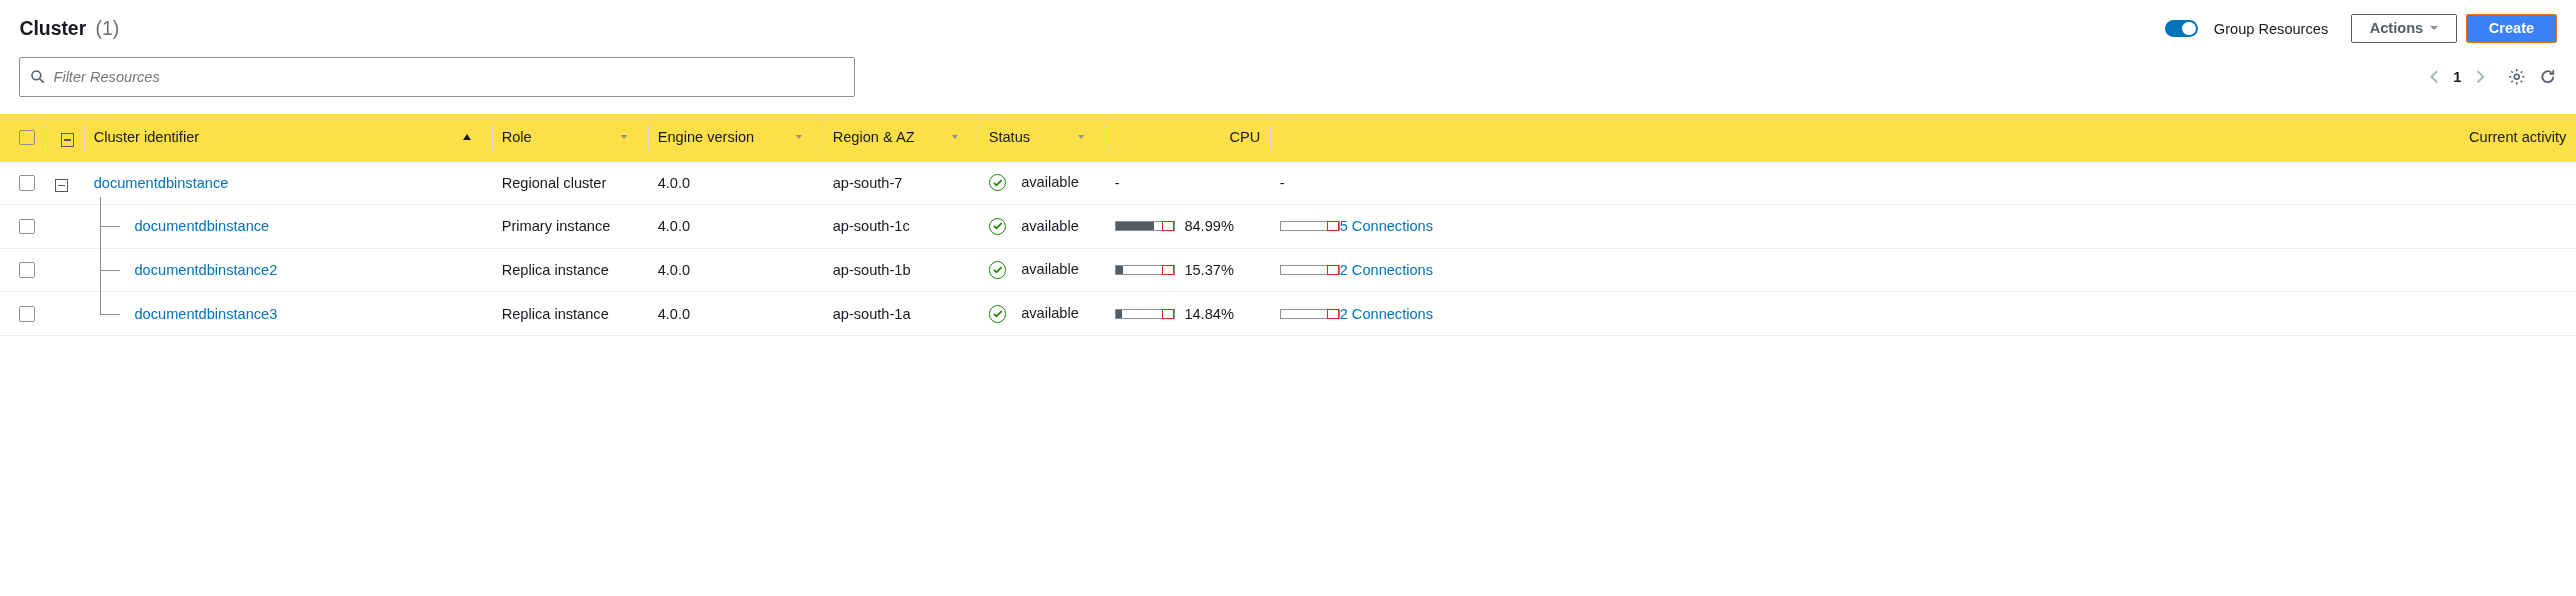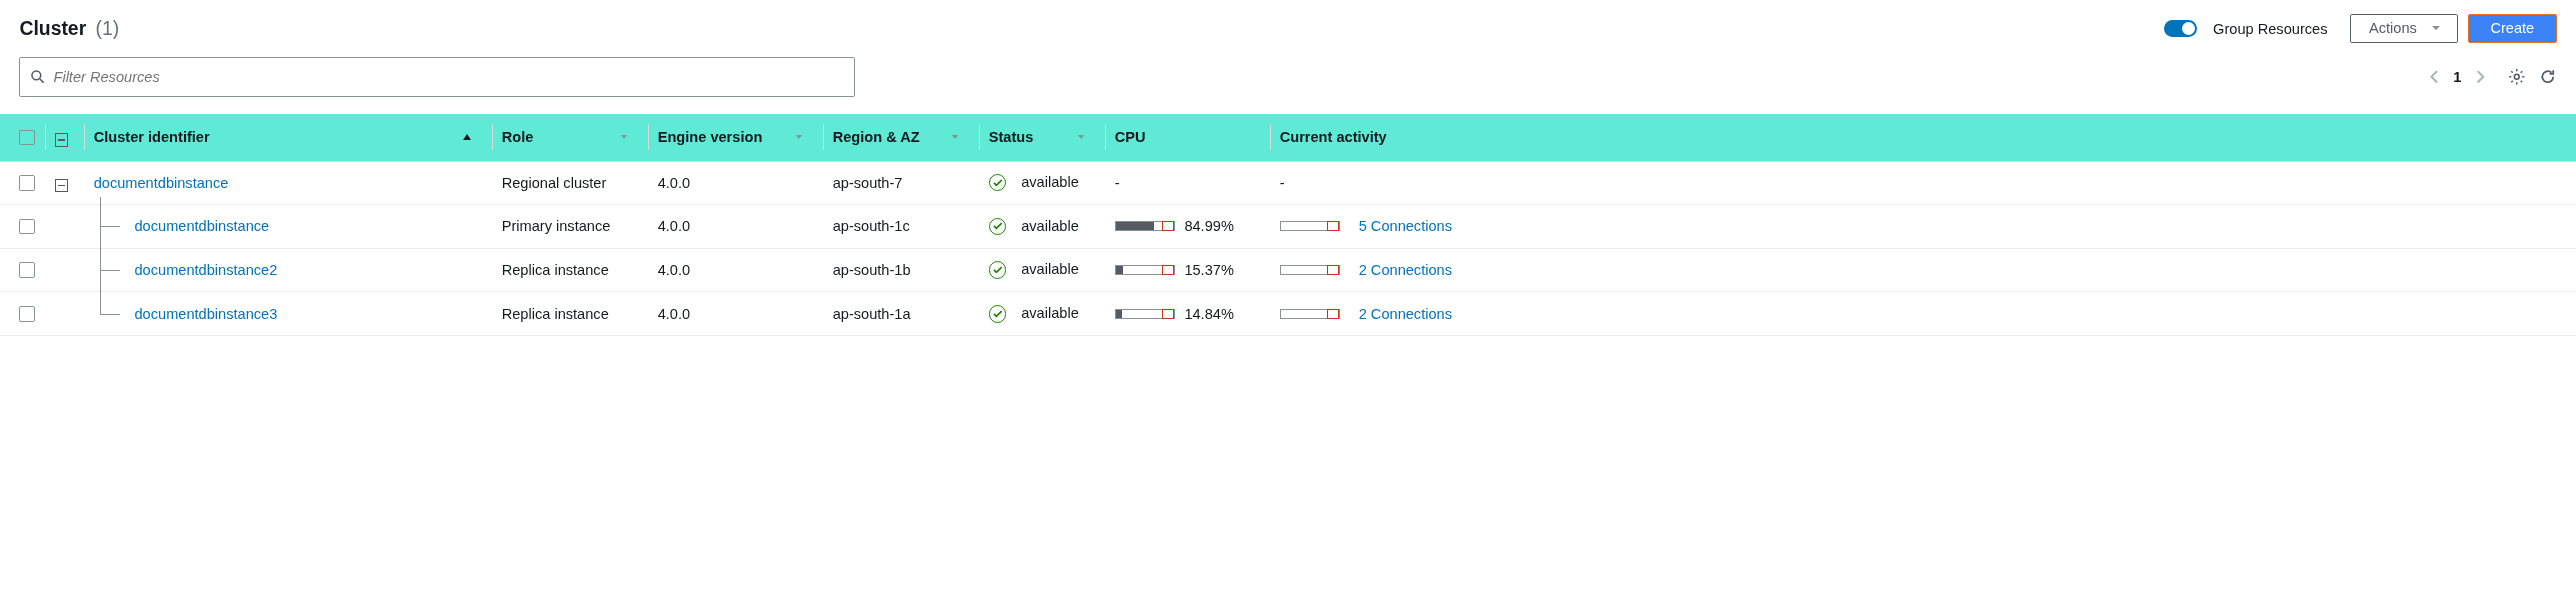--- a/index.html
+++ b/index.html
@@ -5,32 +5,32 @@
   * { box-sizing: border-box; margin: 0; padding: 0; }
   body { font-family: "Amazon Ember", "Helvetica Neue", Arial, sans-serif; font-size: 13.6px; color: #16191f; background: #fff; }
   .header { display: flex; align-items: center; padding: 13.6px 19.4px 9.7px 19.4px; }
   .title { font-size: 19.4px; font-weight: 700; color: #16191f; }
   .title-count { font-weight: 400; color: #687078; margin-left: 3.9px; }
   .spacer { flex: 1; }
   .toggle-wrap { display: flex; align-items: flex-end; gap: 16px; margin-right: 23px; }
   .toggle { width: 33px; height: 17.5px; border-radius: 9.7px; background: #0073bb; position: relative; cursor: pointer; }
   .toggle-knob { position: absolute; width: 13.6px; height: 13.6px; border-radius: 50%; background: #fff; top: 1.9px; right: 1.9px; }
   .toggle-label { font-size: 14.6px; color: #16191f; font-weight: 400; }
-  .btn { display: inline-flex; align-items: center; gap: 15px; padding: 5.8px 17.5px; border: 1px solid #545b64; border-radius: 1.9px; background: #fff; color: #545b64; font-weight: 400; font-size: 14.6px; cursor: pointer; }
+  .btn { display: inline-flex; align-items: center; gap: 7px; padding: 5.8px 17.5px; border: 1px solid #545b64; border-radius: 1.9px; background: #fff; color: #545b64; font-weight: 700; font-size: 14.6px; cursor: pointer; }
   .btn .caret { width: 0; height: 0; border-left: 4.9px solid transparent; border-right: 4.9px solid transparent; border-top: 4.9px solid #879196; }
   .btn-primary { background: #3b82f6; border-color: #ec7211; color: #fff; margin-left: 9.7px; padding: 5.8px 21.4px; }
   .filter-row { display: flex; align-items: center; padding: 3.9px 19.4px 17.5px 19.4px; gap: 17.5px; }
   .filter-box { flex: 0 0 836px; display: flex; align-items: center; border: 1px solid #879196; border-radius: 1.9px; padding: 5.8px 9.7px; height: 40px; }
   .filter-box input { border: none; outline: none; flex: 1; font-size: 14.6px; font-style: italic; color: #545b64; }
   .pager { display: flex; align-items: center; gap: 13.6px; margin-left: auto; }
   .pager .chev { color: #aab7b8; cursor: pointer; }
   .pager .pagenum { font-weight: 700; font-size: 14.6px; }
   .icon-btn { color: #545b64; cursor: pointer; }
   table { width: 100%; border-collapse: collapse; }
-  thead th { text-align: left; font-weight: 700; font-size: 14.6px; color: #16191f; padding: 13.6px 9.7px; border-bottom: 1px solid #d5dbdb; background: #5eead4; position: relative; }
+  thead th { text-align: right; font-weight: 400; font-size: 14.6px; color: #16191f; padding: 13.6px 9.7px; border-bottom: 1px solid #d5dbdb; background: #fde047; position: relative; }
   thead th:not(:first-child)::before { content: ""; position: absolute; left: 0; top: 22%; bottom: 22%; width: 1px; background: #d5dbdb; }
   tbody td { padding: 11.7px 9.7px; border-bottom: 1px solid #eaeded; font-size: 14.6px; vertical-align: middle; }
   .col-check { width: 45px; padding-left: 19.4px; }
   .col-expand { width: 39px; }
   .checkbox { width: 15.6px; height: 15.6px; border: 1px solid #879196; border-radius: 1.9px; cursor: pointer; }
   .collapse-icon { width: 13.6px; height: 13.6px; border: 1.5px solid #545b64; display: inline-flex; align-items: center; justify-content: center; cursor: pointer; }
   .collapse-icon .minus { width: 7.8px; height: 1.5px; background: #545b64; }
   .th-flex { display: flex; align-items: center; gap: 7.8px; }
   .sort-up { width: 0; height: 0; border-left: 4.9px solid transparent; border-right: 4.9px solid transparent; border-bottom: 6.8px solid #16191f; margin-left: auto; margin-right: 11.7px; }
   .sort-dn { width: 0; height: 0; border-left: 3.9px solid transparent; border-right: 3.9px solid transparent; border-top: 4.9px solid #879196; margin-left: auto; margin-right: 11.7px; }
@@ -40,21 +40,21 @@
   .tree-line::before { content: ""; position: absolute; left: 6.8px; top: -19.4px; bottom: 50%; width: 1px; background: #879196; }
   .tree-line::after { content: ""; position: absolute; left: 6.8px; top: 50%; width: 19.4px; height: 1px; background: #879196; }
   .tree-line.cont::before { bottom: -19.4px; }
   .status { display: flex; align-items: flex-start; gap: 15px; }
   .status-ok { width: 17.5px; height: 17.5px; border: 1.9px solid #1d8102; border-radius: 50%; display: inline-flex; align-items: center; justify-content: center; }
   .status-ok svg { width: 9.7px; height: 7.8px; }
   .bar-wrap { display: flex; align-items: center; gap: 9.7px; }
   .bar { width: 60px; height: 9.7px; border: 1px solid #879196; position: relative; background: #fff; }
   .bar-fill { position: absolute; left: 0; top: 0; bottom: 0; background: #545b64; }
   .bar-red { position: absolute; right: 0; top: -1px; bottom: -1px; width: 11.7px; border: 1px solid #d13212; }
-  .conn-wrap { display: flex; align-items: center; gap: 19px; }
+  .conn-wrap { display: flex; align-items: center; gap: 0; }
   svg { display: block; }
 </style>
 </head>
 <body>
 
 <div class="header">
   <span class="title">
     <span>Cluster</span>
     <span class="title-count">(1)</span>
   </span>

